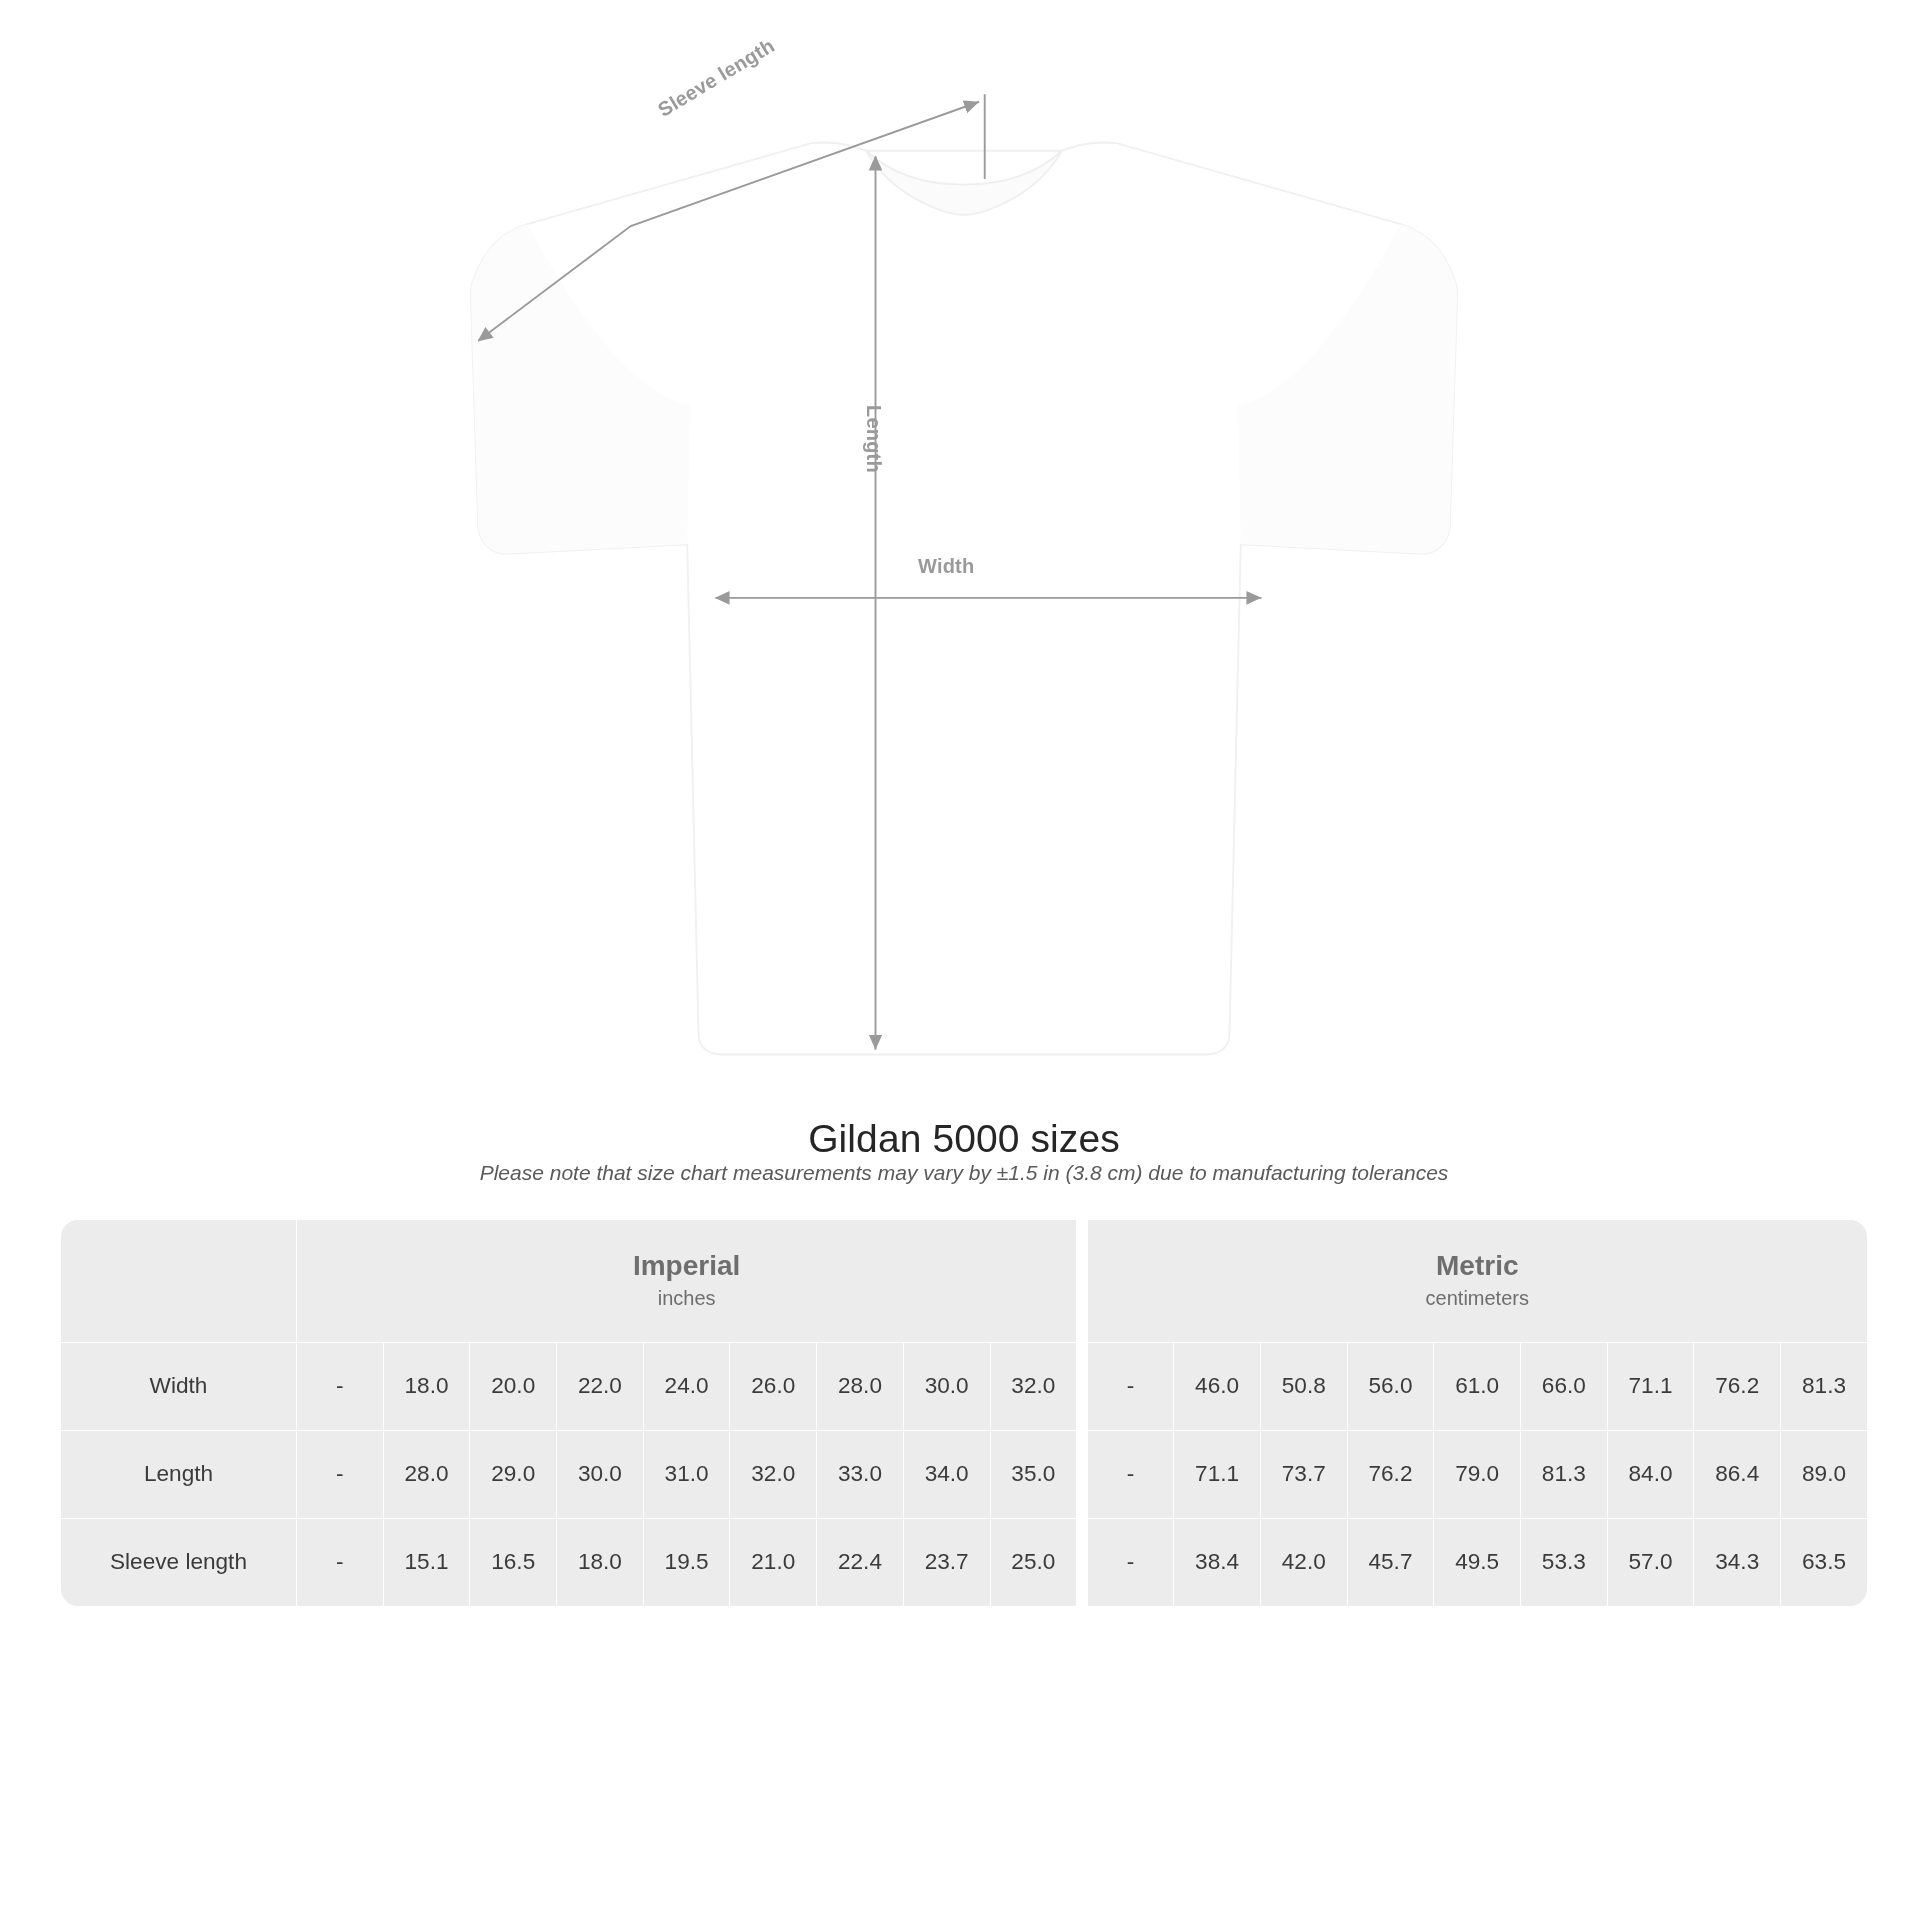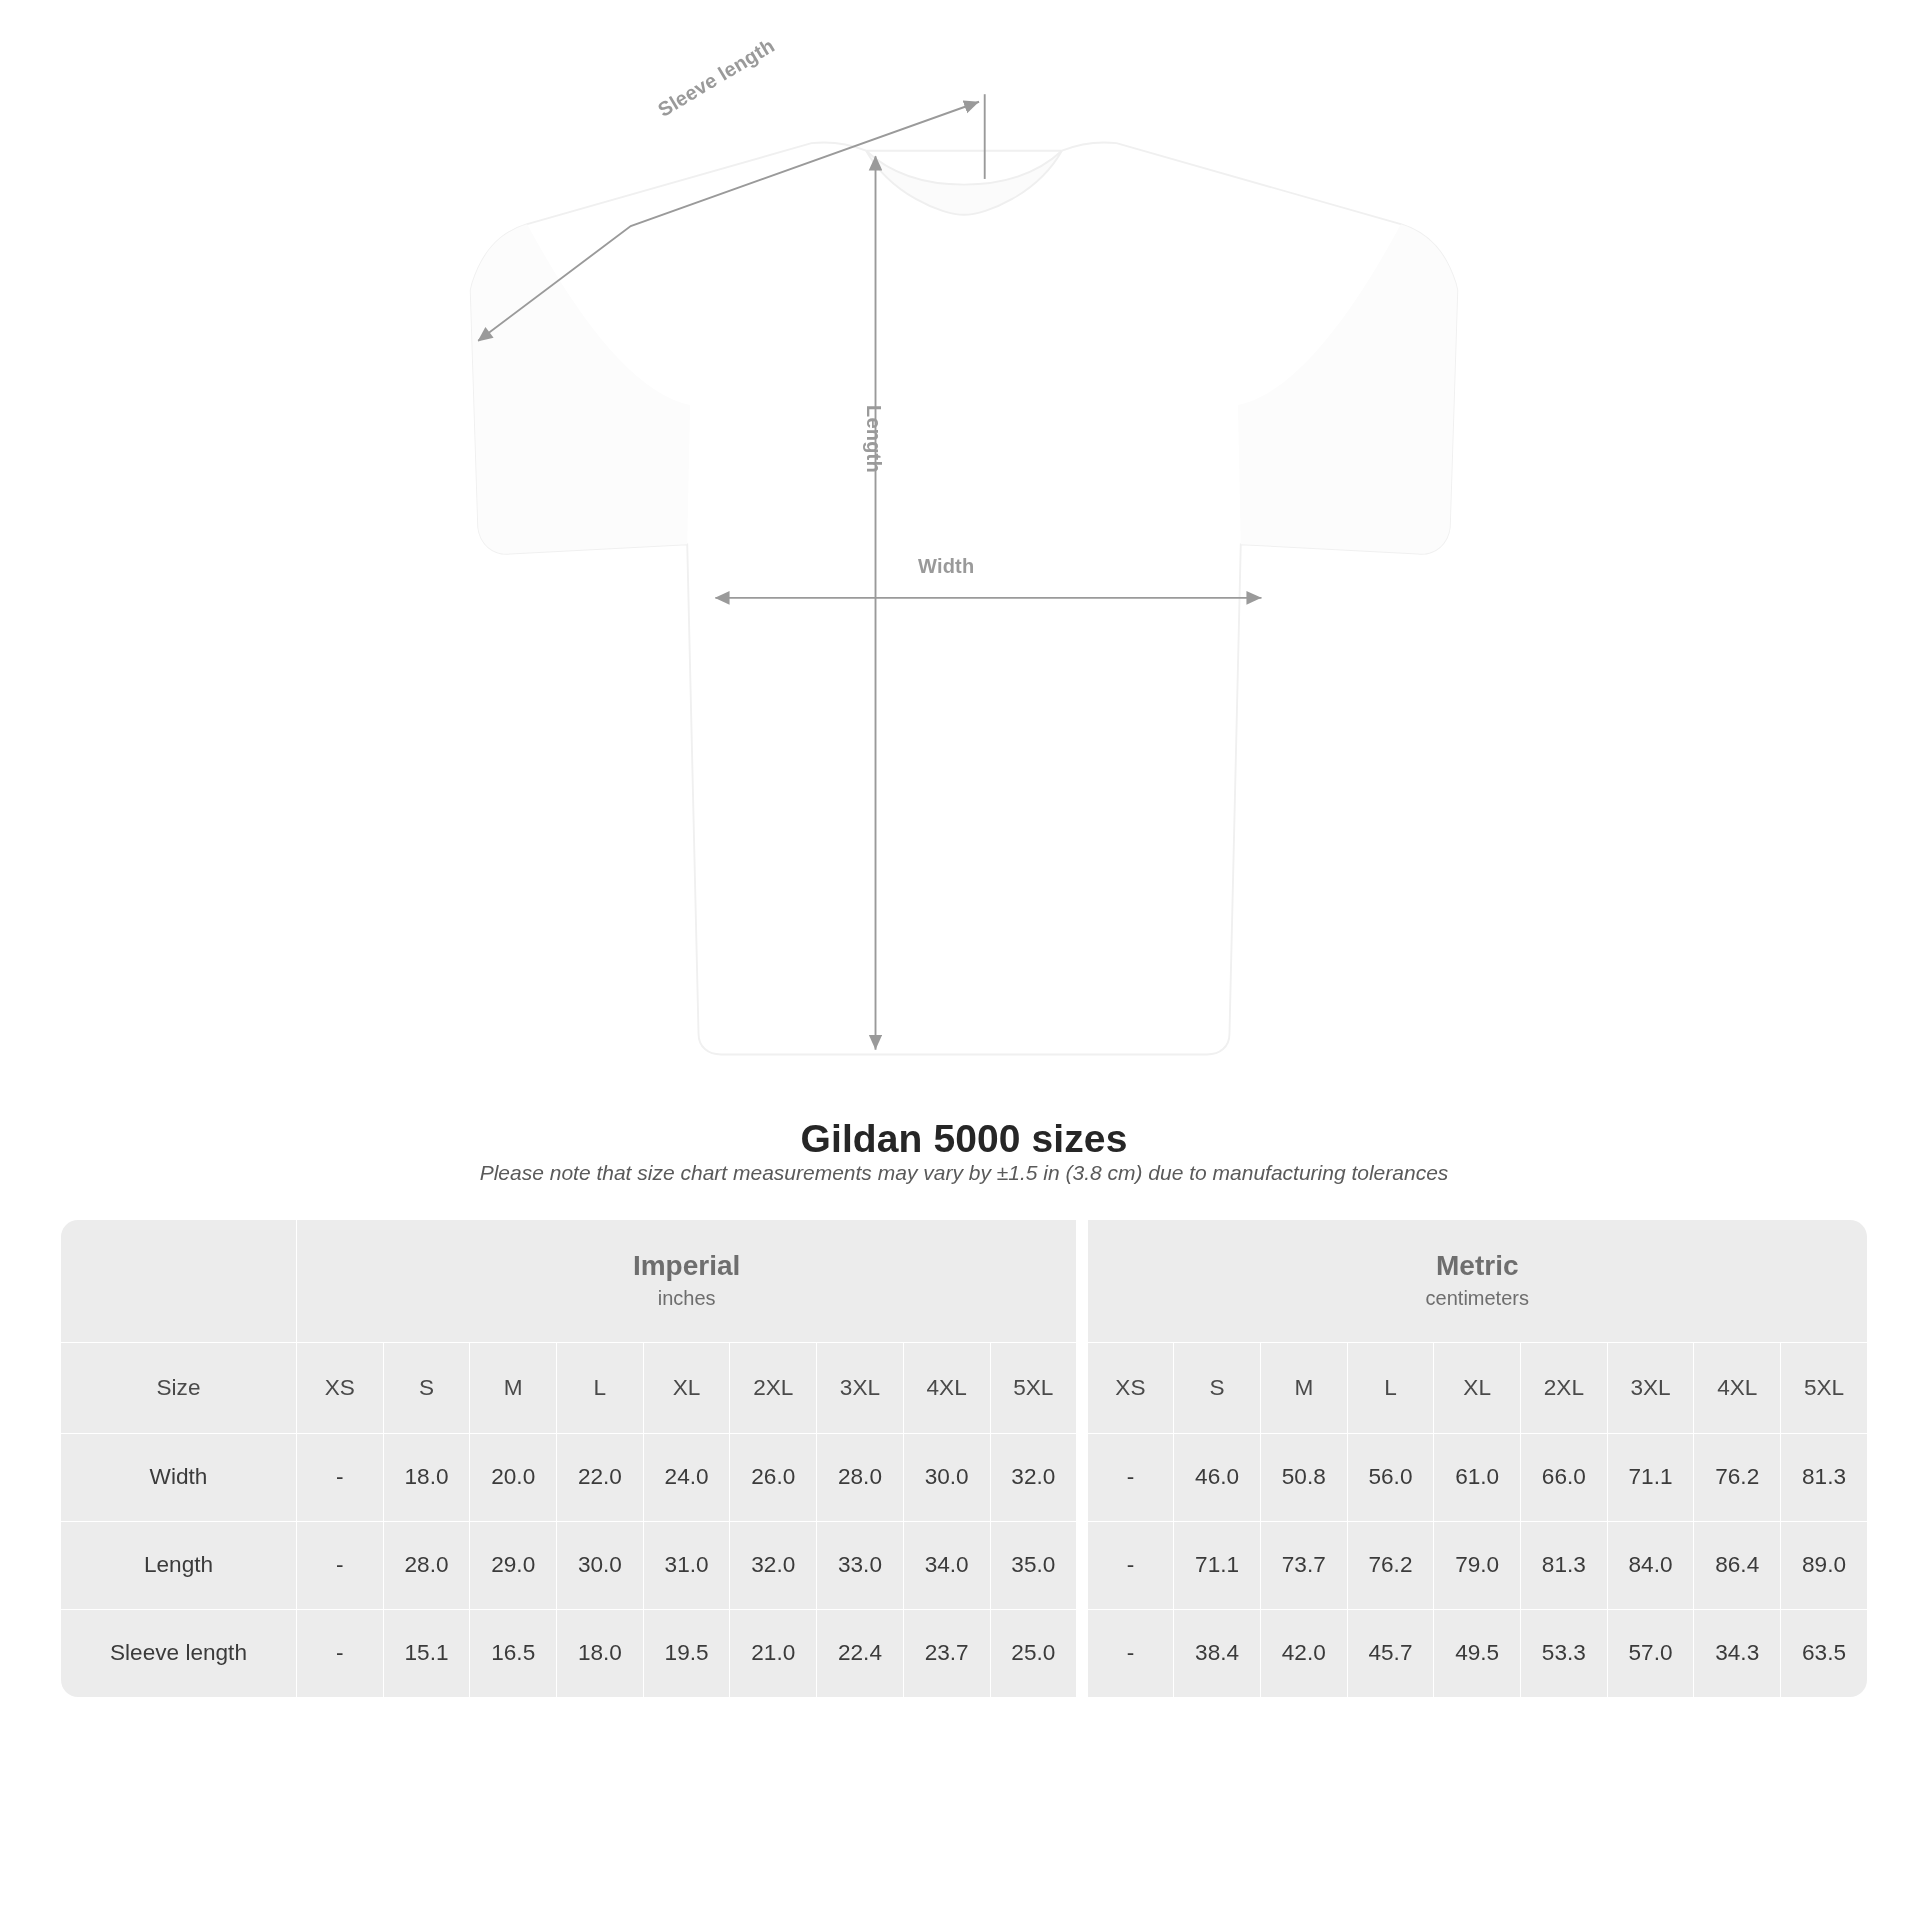--- a/index.html
+++ b/index.html
@@ -57,21 +57,21 @@
     top: 555px;
   }
 
   
   .title-block {
     text-align: center;
     margin-top: 5.6px;
   }
   .chart-title {
     font-size: 39px;
-    font-weight: bold;
+    font-weight: normal;
     color: #262626;
     margin: 0;
     letter-spacing: 0.1px;
   }
   .chart-note {
     font-size: 21px;
     font-style: italic;
     color: #5a5a5a;
   }
 
@@ -225,42 +225,20 @@
             <div class="unit-system">Imperial</div>
             <div class="unit-units">inches</div>
           </td>
           <td class="spacer-col"></td>
           <td colspan="9" class="rounded-tr">
             <div class="unit-system">Metric</div>
             <div class="unit-units">centimeters</div>
           </td>
         </tr>
 
-        <tr class="size-head-row">
-          <td class="row-head">Size</td>
-          <td>XS</td>
-          <td>S</td>
-          <td>M</td>
-          <td>L</td>
-          <td>XL</td>
-          <td>2XL</td>
-          <td>3XL</td>
-          <td>4XL</td>
-          <td>5XL</td>
-          <td class="spacer-col"></td>
-          <td>XS</td>
-          <td>S</td>
-          <td>M</td>
-          <td>L</td>
-          <td>XL</td>
-          <td>2XL</td>
-          <td>3XL</td>
-          <td>4XL</td>
-          <td>5XL</td>
-        </tr>
 
         <tr class="data-row">
           <td class="row-head">Width</td>
           <td>-</td>
           <td>18.0</td>
           <td>20.0</td>
           <td>22.0</td>
           <td>24.0</td>
           <td>26.0</td>
           <td>28.0</td>

